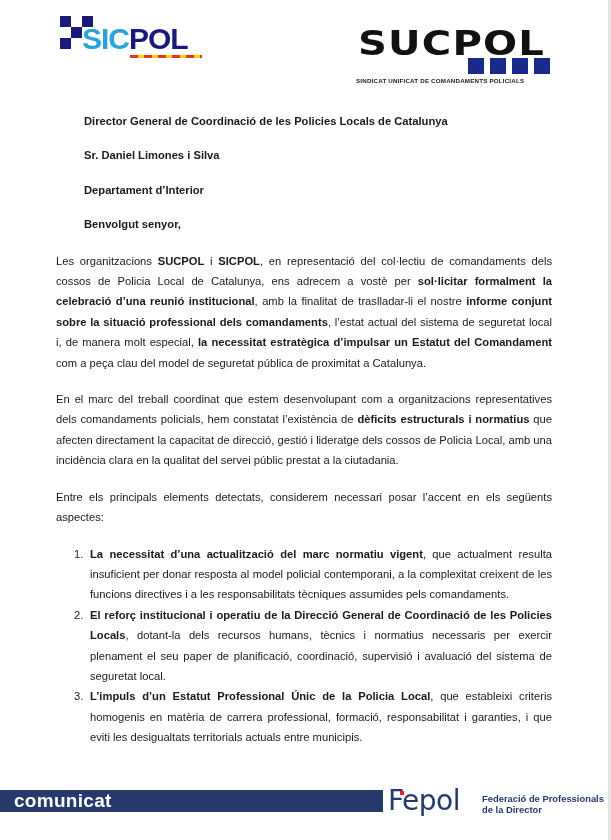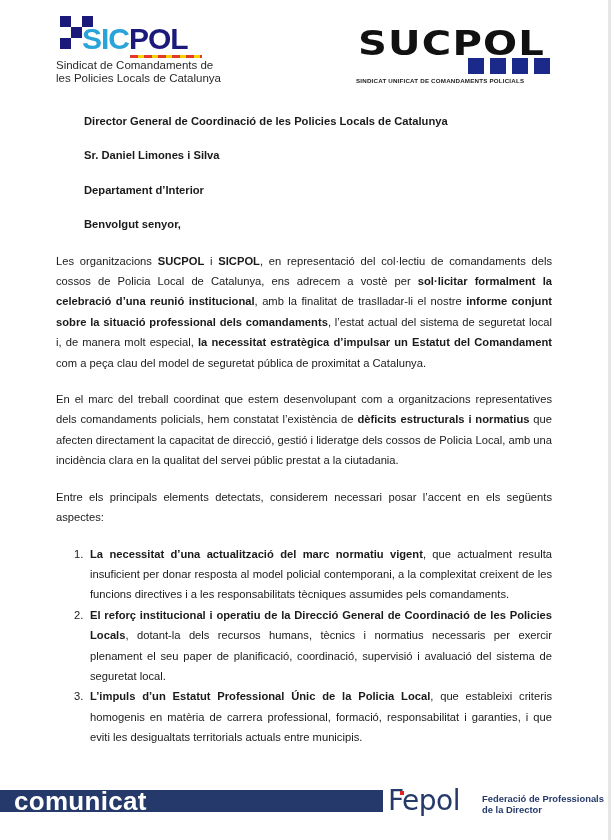--- a/index.html
+++ b/index.html
@@ -32,42 +32,38 @@
   .gap1 { height: 14px; }
   .gap2 { height: 16px; }
   p.body { margin: 0; text-align: justify; }
   .b { font-weight: bold; margin-top: 16px; }
   ol.items { margin: 0; padding: 0; list-style: none; }
   ol.items li { position: relative; padding-left: 34px; text-align: justify; }
   ol.items li .num { position: absolute; left: 18px; top: 0; }
 
   
   .footer-bar { position: absolute; left: 0; top: 790px; width: 383px; height: 22px; background: #253a6b; }
-  .footer-bar .label { position: absolute; left: 14px; top: 0; color: #ffffff; font-weight: bold; font-size: 26px; line-height: 22px; letter-spacing: 0.3px; }
+  .footer-bar .label { position: absolute; left: 14px; top: 0; color: #ffffff; font-weight: bold; font-size: 19px; line-height: 22px; letter-spacing: 0.3px; }
   .fepol { position: absolute; left: 386px; top: 786px; height: 30px; }
   .fepol .word { position: absolute; left: 2px; top: 0; font-family: "DejaVu Sans", sans-serif; font-weight: normal; font-size: 28px; line-height: 30px; color: #253a6b; letter-spacing: -0.5px; }
   .fepol .dot { position: absolute; left: 14px; top: 5px; width: 4px; height: 4px; background: #e02424; }
   .fepol .tag { position: absolute; left: 96px; top: 7px; font-size: 9.4px; line-height: 11px; color: #253a6b; white-space: nowrap; font-weight: bold; }
 </style>
 </head>
 <body>
 
 <div class="right-edge"></div>
 
 <div class="sicpol">
   <div class="sq" style="left:4px;top:0;width:11px;height:11px;"></div>
   <div class="sq" style="left:26px;top:0;width:11px;height:11px;"></div>
   <div class="sq" style="left:15px;top:11px;width:11px;height:11px;"></div>
   <div class="sq" style="left:4px;top:22px;width:11px;height:11px;"></div>
   <div class="word"><span class="a">SIC</span><span class="b">POL</span></div>
   <div class="stripe"></div>
-  <div class="sub">
-    <div>Sindicat de Comandaments de</div>
-    <div>les Policies Locals de Catalunya</div>
-  </div>
 </div>
 
 <div class="sucpol">
   <div class="word">SUCPOL</div>
   <div class="blk" style="left:112px;"></div>
   <div class="blk" style="left:134px;"></div>
   <div class="blk" style="left:156px;"></div>
   <div class="blk" style="left:178px;"></div>
   <div class="sub" style="top:51px;">SINDICAT UNIFICAT DE COMANDAMENTS POLICIALS</div>
 </div>

